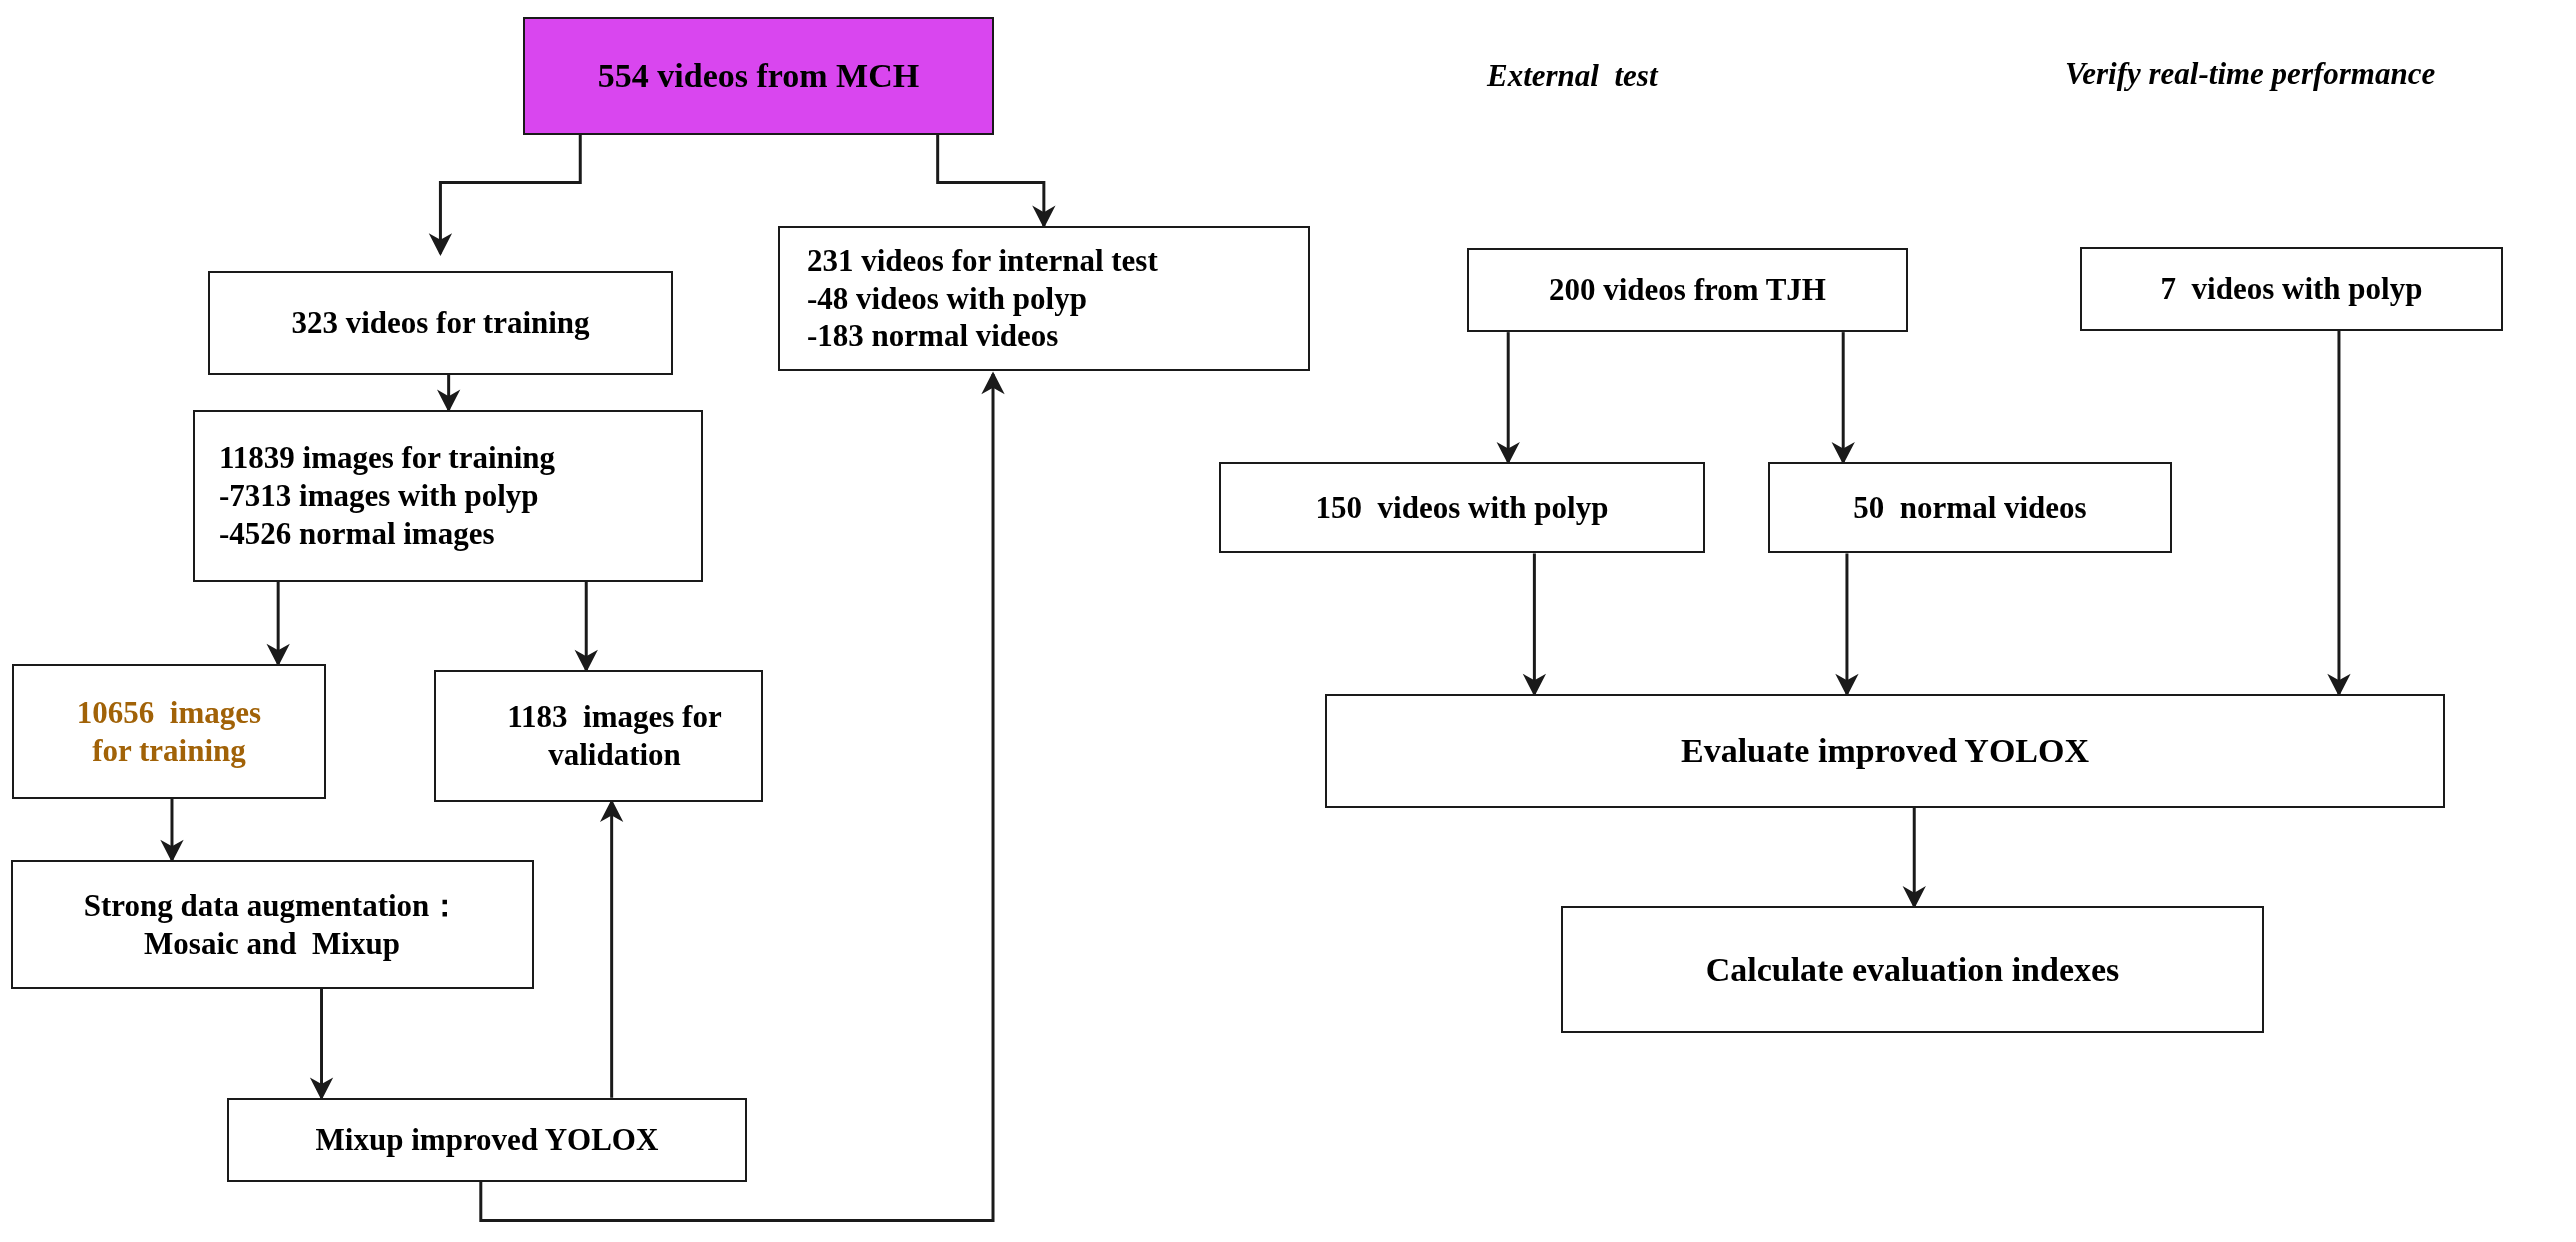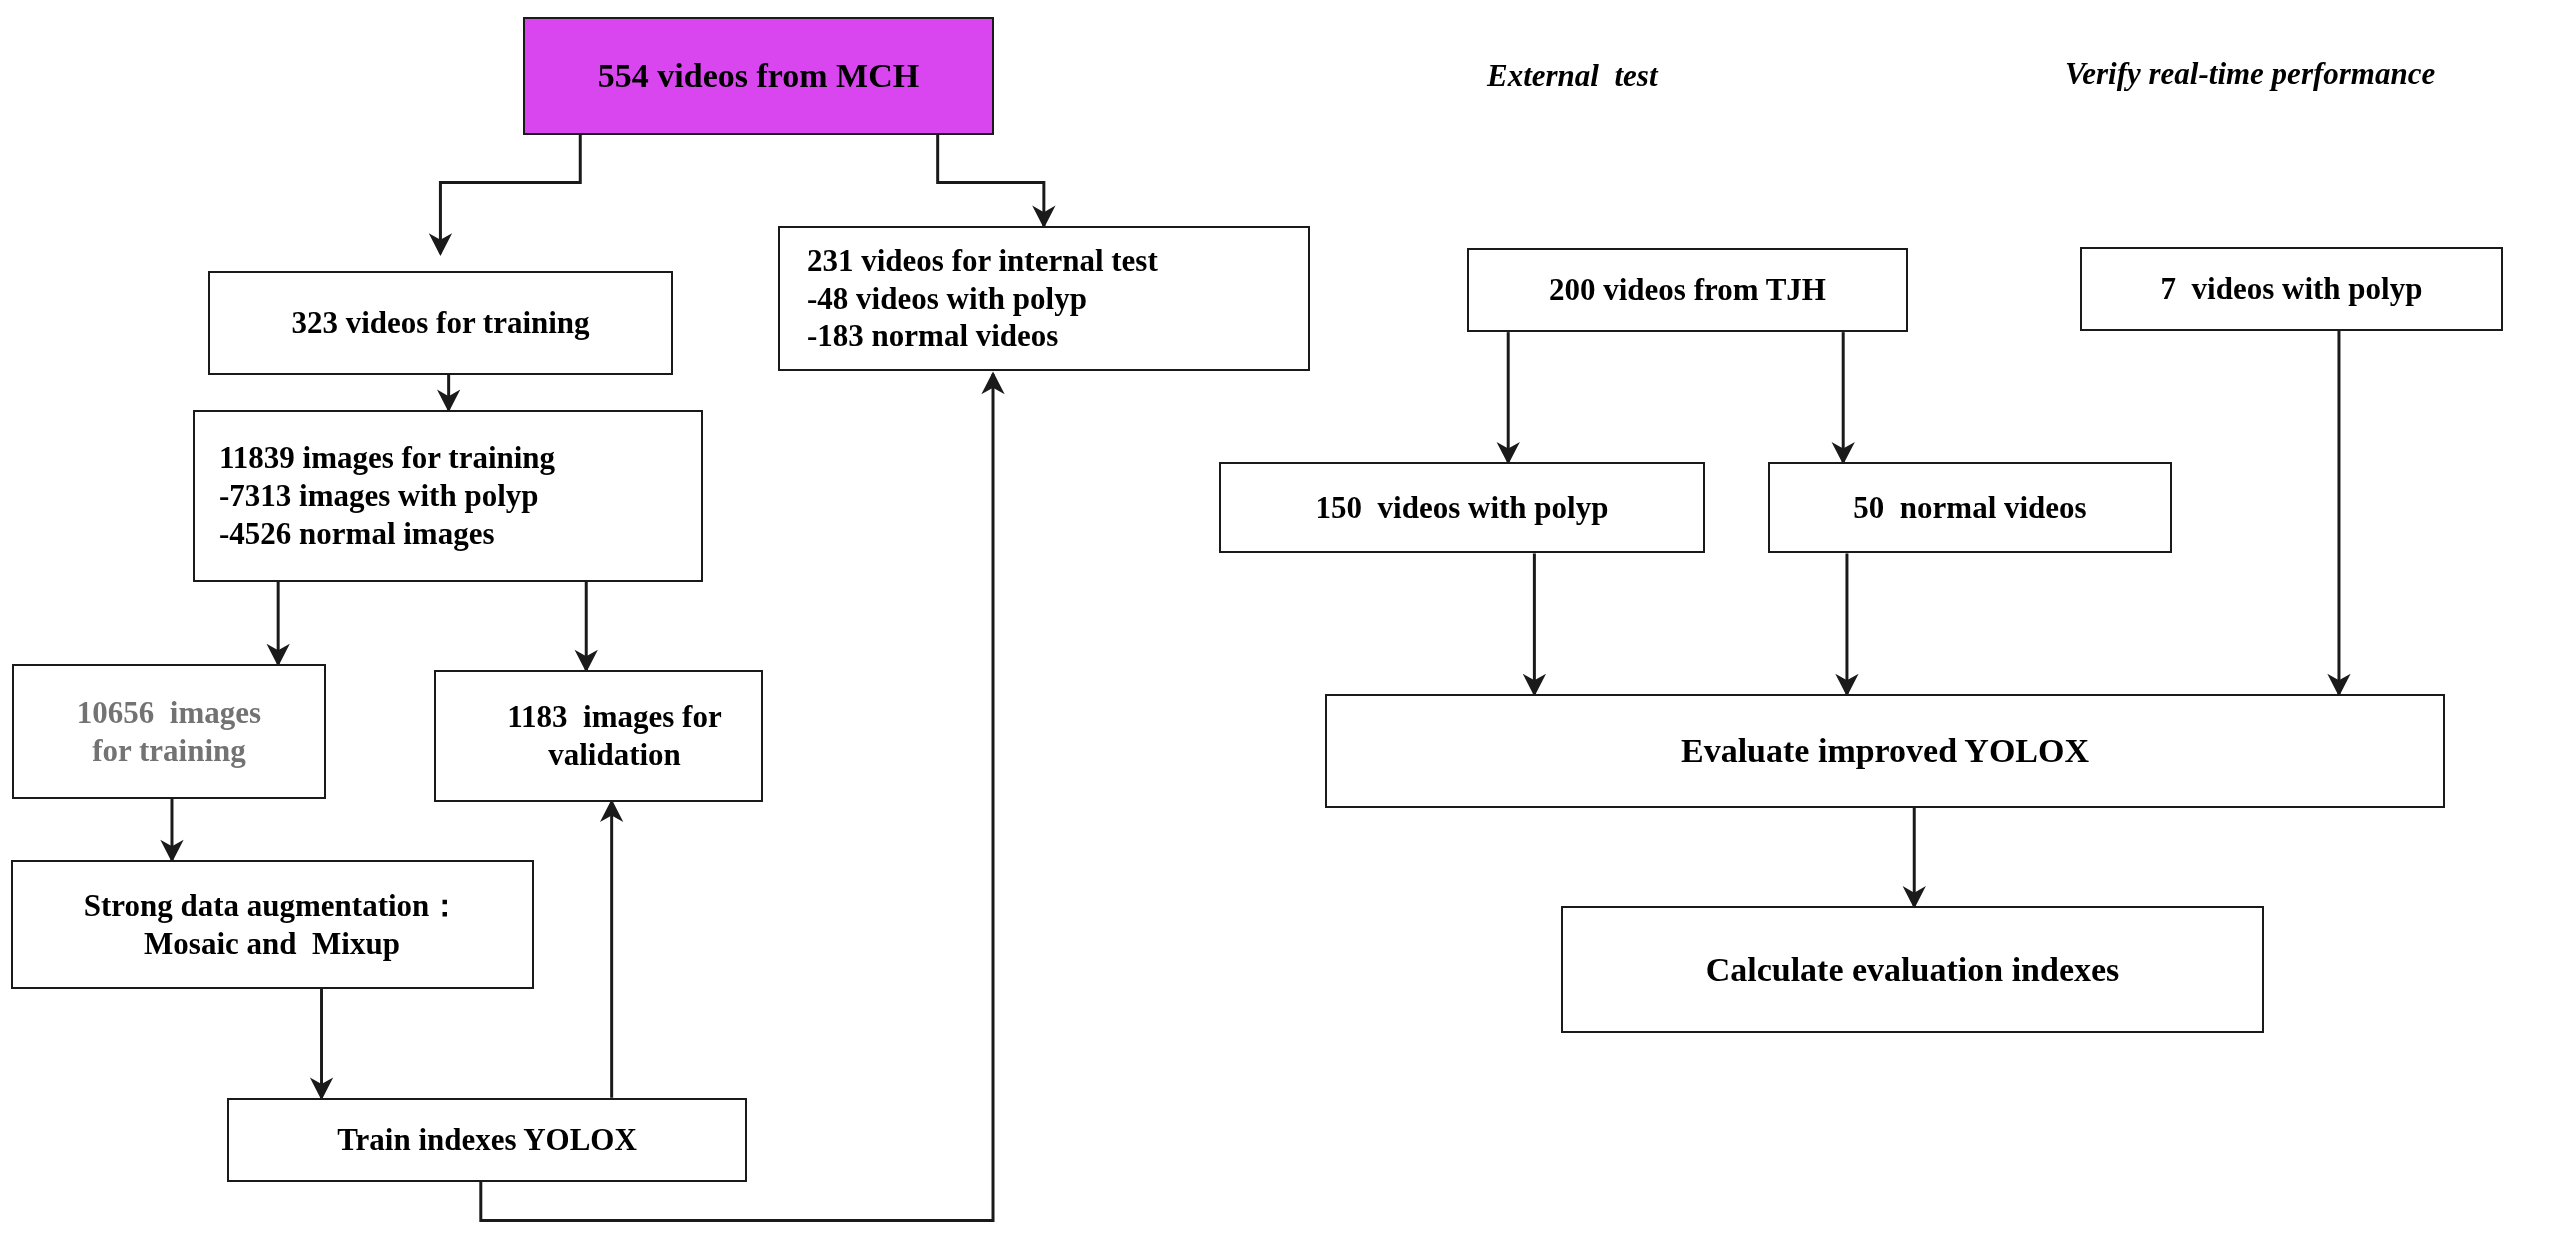--- a/index.html
+++ b/index.html
@@ -92,34 +92,34 @@
       <div class="flow-node align-left" style="left: 778px; top: 226px; width: 532px; height: 145px; font-size: 31px; border-color: rgb(26, 26, 26); background: rgb(255, 255, 255); color: rgb(0, 0, 0); padding-left: 27px;">
         <span class="node-line">231 videos for internal test</span>
         <span class="node-line">-48 videos with polyp</span>
         <span class="node-line">-183 normal videos</span>
       </div>
       <div class="flow-node align-left" style="left: 193px; top: 410px; width: 510px; height: 172px; font-size: 31px; border-color: rgb(26, 26, 26); background: rgb(255, 255, 255); color: rgb(0, 0, 0); padding-left: 24px;">
         <span class="node-line">11839 images for training</span>
         <span class="node-line">-7313 images with polyp</span>
         <span class="node-line">-4526 normal images</span>
       </div>
-      <div class="flow-node" style="left: 12px; top: 664px; width: 314px; height: 135px; font-size: 31px; border-color: rgb(26, 26, 26); background: rgb(255, 255, 255); color: #737373;">
+      <div class="flow-node" style="left: 12px; top: 664px; width: 314px; height: 135px; font-size: 31px; border-color: rgb(26, 26, 26); background: rgb(255, 255, 255); color: #a16207;">
         <span class="node-line">10656  images</span>
         <span class="node-line">for training</span>
       </div>
       <div class="flow-node" style="left: 434px; top: 670px; width: 329px; height: 132px; font-size: 31px; border-color: rgb(26, 26, 26); background: rgb(255, 255, 255); color: rgb(0, 0, 0); padding-left: 32px;">
         <span class="node-line">1183  images for</span>
         <span class="node-line">validation</span>
       </div>
       <div class="flow-node" style="left: 10.5px; top: 860px; width: 523px; height: 129px; font-size: 31px; border-color: rgb(26, 26, 26); background: rgb(255, 255, 255); color: rgb(0, 0, 0);">
         <span class="node-line">Strong data augmentation：</span>
         <span class="node-line">Mosaic and  Mixup</span>
       </div>
       <div class="flow-node" style="left: 227px; top: 1098px; width: 520px; height: 84px; font-size: 31px; border-color: rgb(26, 26, 26); background: rgb(255, 255, 255); color: rgb(0, 0, 0);">
-        <span class="node-line">Train indexes YOLOX</span>
+        <span class="node-line">Mixup improved YOLOX</span>
       </div>
       <div class="flow-node" style="left: 1467px; top: 248px; width: 441px; height: 84px; font-size: 31px; border-color: rgb(26, 26, 26); background: rgb(255, 255, 255); color: rgb(0, 0, 0);">
         <span class="node-line">200 videos from TJH</span>
       </div>
       <div class="flow-node" style="left: 2080px; top: 247px; width: 423px; height: 84px; font-size: 31px; border-color: rgb(26, 26, 26); background: rgb(255, 255, 255); color: rgb(0, 0, 0);">
         <span class="node-line">7  videos with polyp</span>
       </div>
       <div class="flow-node" style="left: 1219px; top: 462px; width: 486px; height: 91px; font-size: 31px; border-color: rgb(26, 26, 26); background: rgb(255, 255, 255); color: rgb(0, 0, 0);">
         <span class="node-line">150  videos with polyp</span>
       </div>

